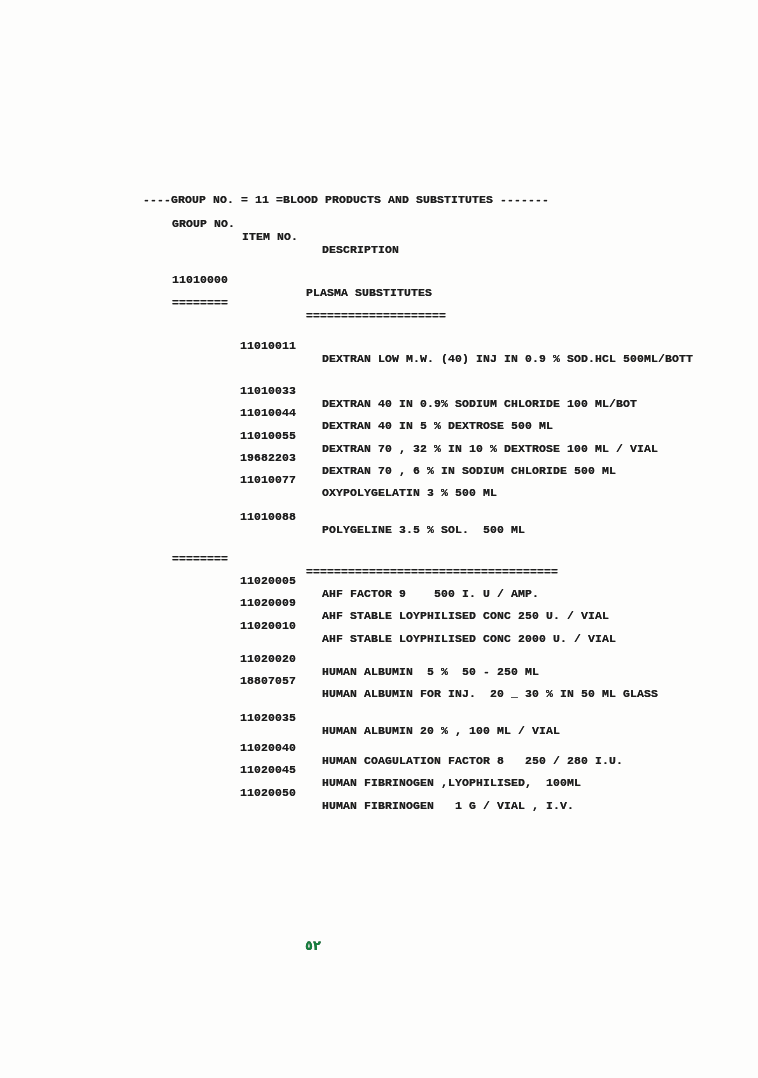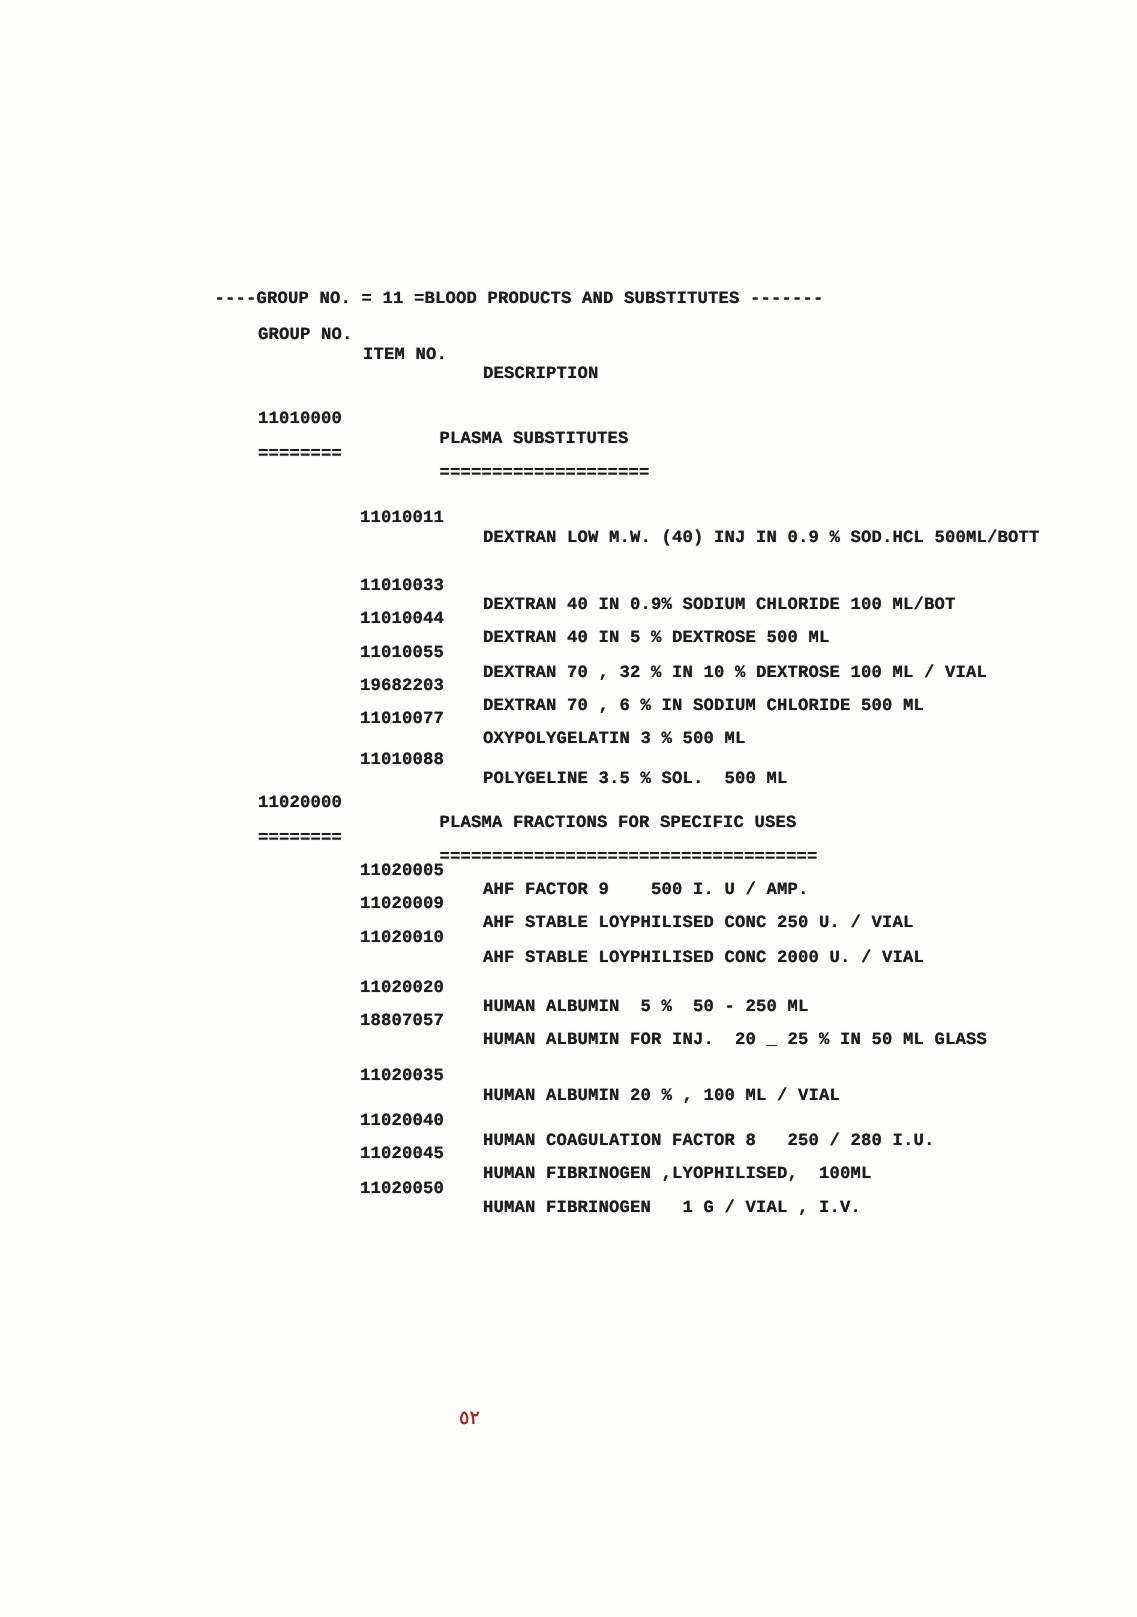--- a/index.html
+++ b/index.html
@@ -27,34 +27,34 @@
     white-space: pre;
     text-shadow: 0 0 0.5px rgba(25,25,25,0.85);
   }
   .line span {
     position: absolute;
     white-space: pre;
   }
   .x-header1   { left: 143px; }
   .x-group     { left: 172px; text-align: right; }
   .x-itemhdr   { left: 242px; }
-  .x-title     { left: 253px; padding-left: 40px; }
+  .x-title     { left: 266px; padding-left: 40px; }
   .x-item      { left: 240px; }
   .x-desc      { left: 322px; }
   .page-number {
     position: absolute;
     top: 938px;
     left: 0;
     width: 626px;
     text-align: center;
     font-family: "DejaVu Sans", sans-serif;
-    font-weight: 400;
+    font-weight: 700;
     font-size: 13px;
     letter-spacing: 4px;
-    color: #b91c1c;
+    color: #15803d;
     text-shadow: 0 0 0.5px rgba(25,25,25,0.85);
   }
 </style>
 </head>
 <body>
 
 <div class="page">
 
   <div class="line" style="top:180px">
     <span class="x-header1">----GROUP NO. = 11 =BLOOD PRODUCTS AND SUBSTITUTES -------</span>
@@ -92,29 +92,25 @@
     <span class="x-desc">DEXTRAN 70 , 32 % IN 10 % DEXTROSE 100 ML / VIAL</span>
   </div>
   <div class="line" style="top:438px">
     <span class="x-item">19682203</span>
     <span class="x-desc">DEXTRAN 70 , 6 % IN SODIUM CHLORIDE 500 ML</span>
   </div>
   <div class="line" style="top:460px">
     <span class="x-item">11010077</span>
     <span class="x-desc">OXYPOLYGELATIN 3 % 500 ML</span>
   </div>
-  <div class="line" style="top:487px">
+  <div class="line" style="top:497px">
     <span class="x-item">11010088</span>
     <span class="x-desc">POLYGELINE 3.5 % SOL.  500 ML</span>
   </div>
 
-  <div class="line" style="top:516px">
-    <span class="x-group">11020000</span>
-    <span class="x-title">PLASMA FRACTIONS FOR SPECIFIC USES</span>
-  </div>
   <div class="line" style="top:539px">
     <span class="x-group">========</span>
     <span class="x-title">====================================</span>
   </div>
 
   <div class="line" style="top:561px">
     <span class="x-item">11020005</span>
     <span class="x-desc">AHF FACTOR 9    500 I. U / AMP.</span>
   </div>
   <div class="line" style="top:583px">
@@ -125,21 +121,21 @@
     <span class="x-item">11020010</span>
     <span class="x-desc">AHF STABLE LOYPHILISED CONC 2000 U. / VIAL</span>
   </div>
 
   <div class="line" style="top:639px">
     <span class="x-item">11020020</span>
     <span class="x-desc">HUMAN ALBUMIN  5 %  50 - 250 ML</span>
   </div>
   <div class="line" style="top:661px">
     <span class="x-item">18807057</span>
-    <span class="x-desc">HUMAN ALBUMIN FOR INJ.  20 _ 25 % IN 50 ML GLASS</span>
+    <span class="x-desc">HUMAN ALBUMIN FOR INJ.  20 _ 30 % IN 50 ML GLASS</span>
   </div>
   <div class="line" style="top:698px">
     <span class="x-item">11020035</span>
     <span class="x-desc">HUMAN ALBUMIN 20 % , 100 ML / VIAL</span>
   </div>
   <div class="line" style="top:728px">
     <span class="x-item">11020040</span>
     <span class="x-desc">HUMAN COAGULATION FACTOR 8   250 / 280 I.U.</span>
   </div>
   <div class="line" style="top:750px">

